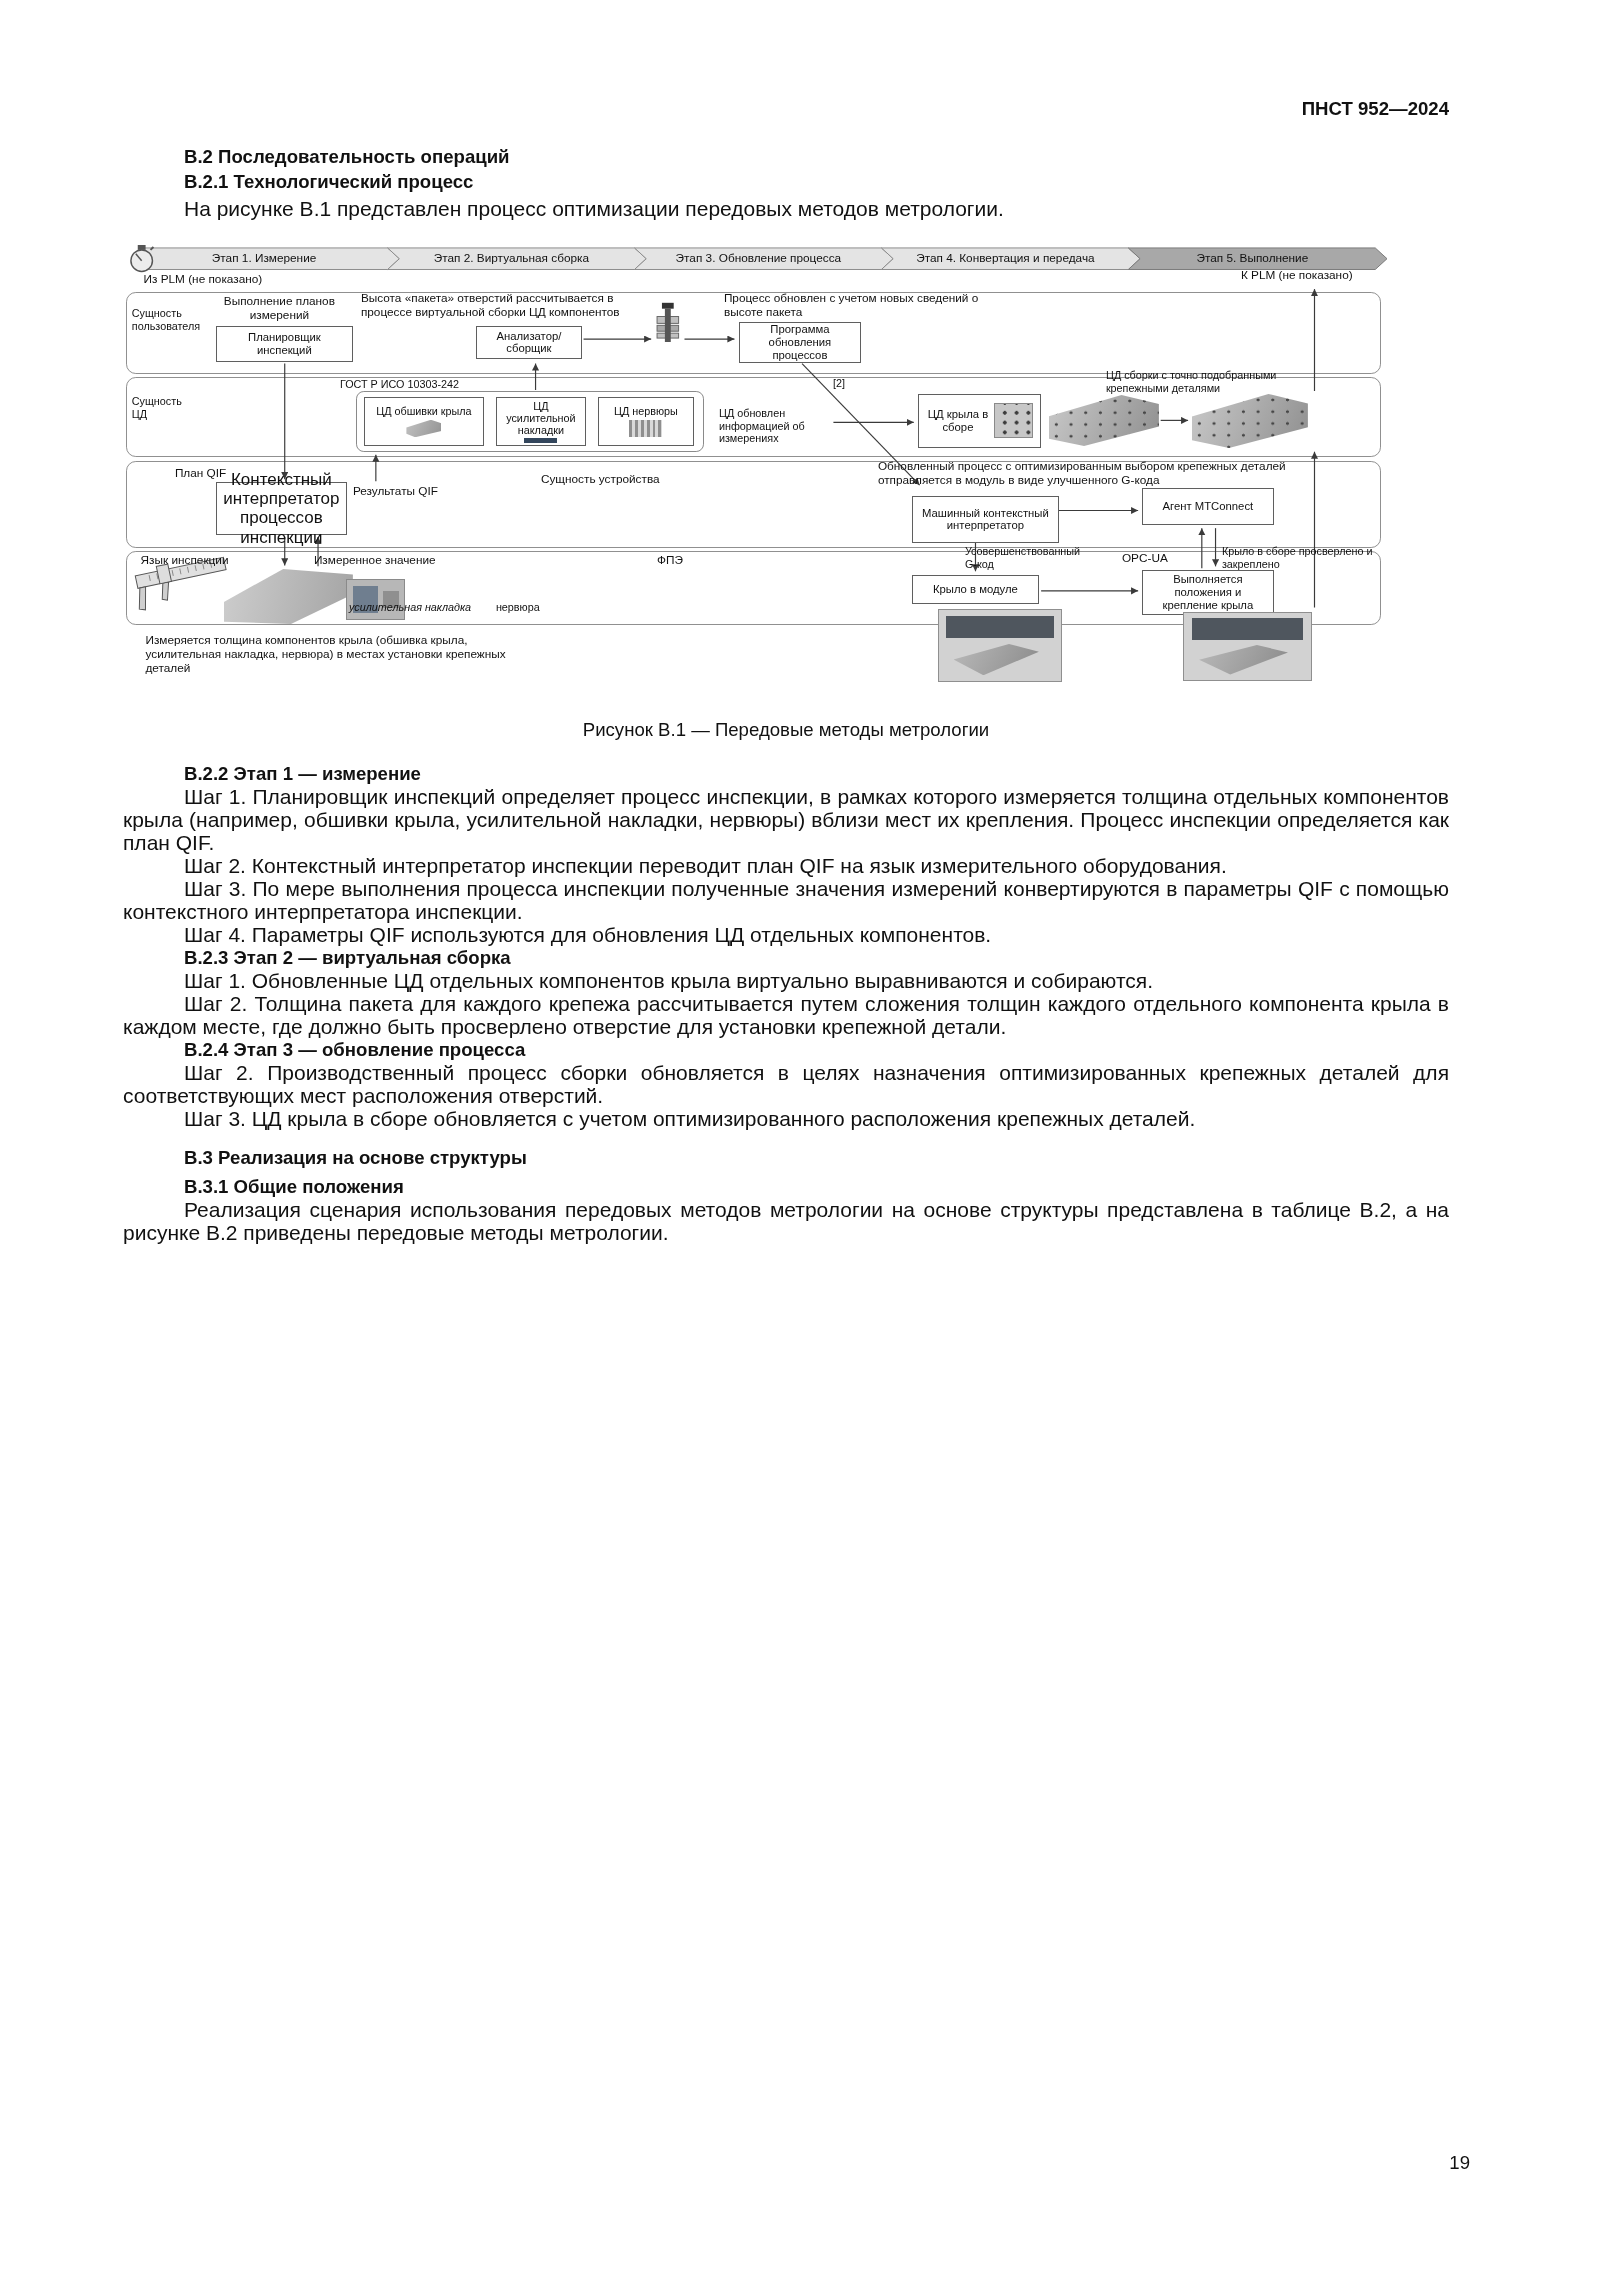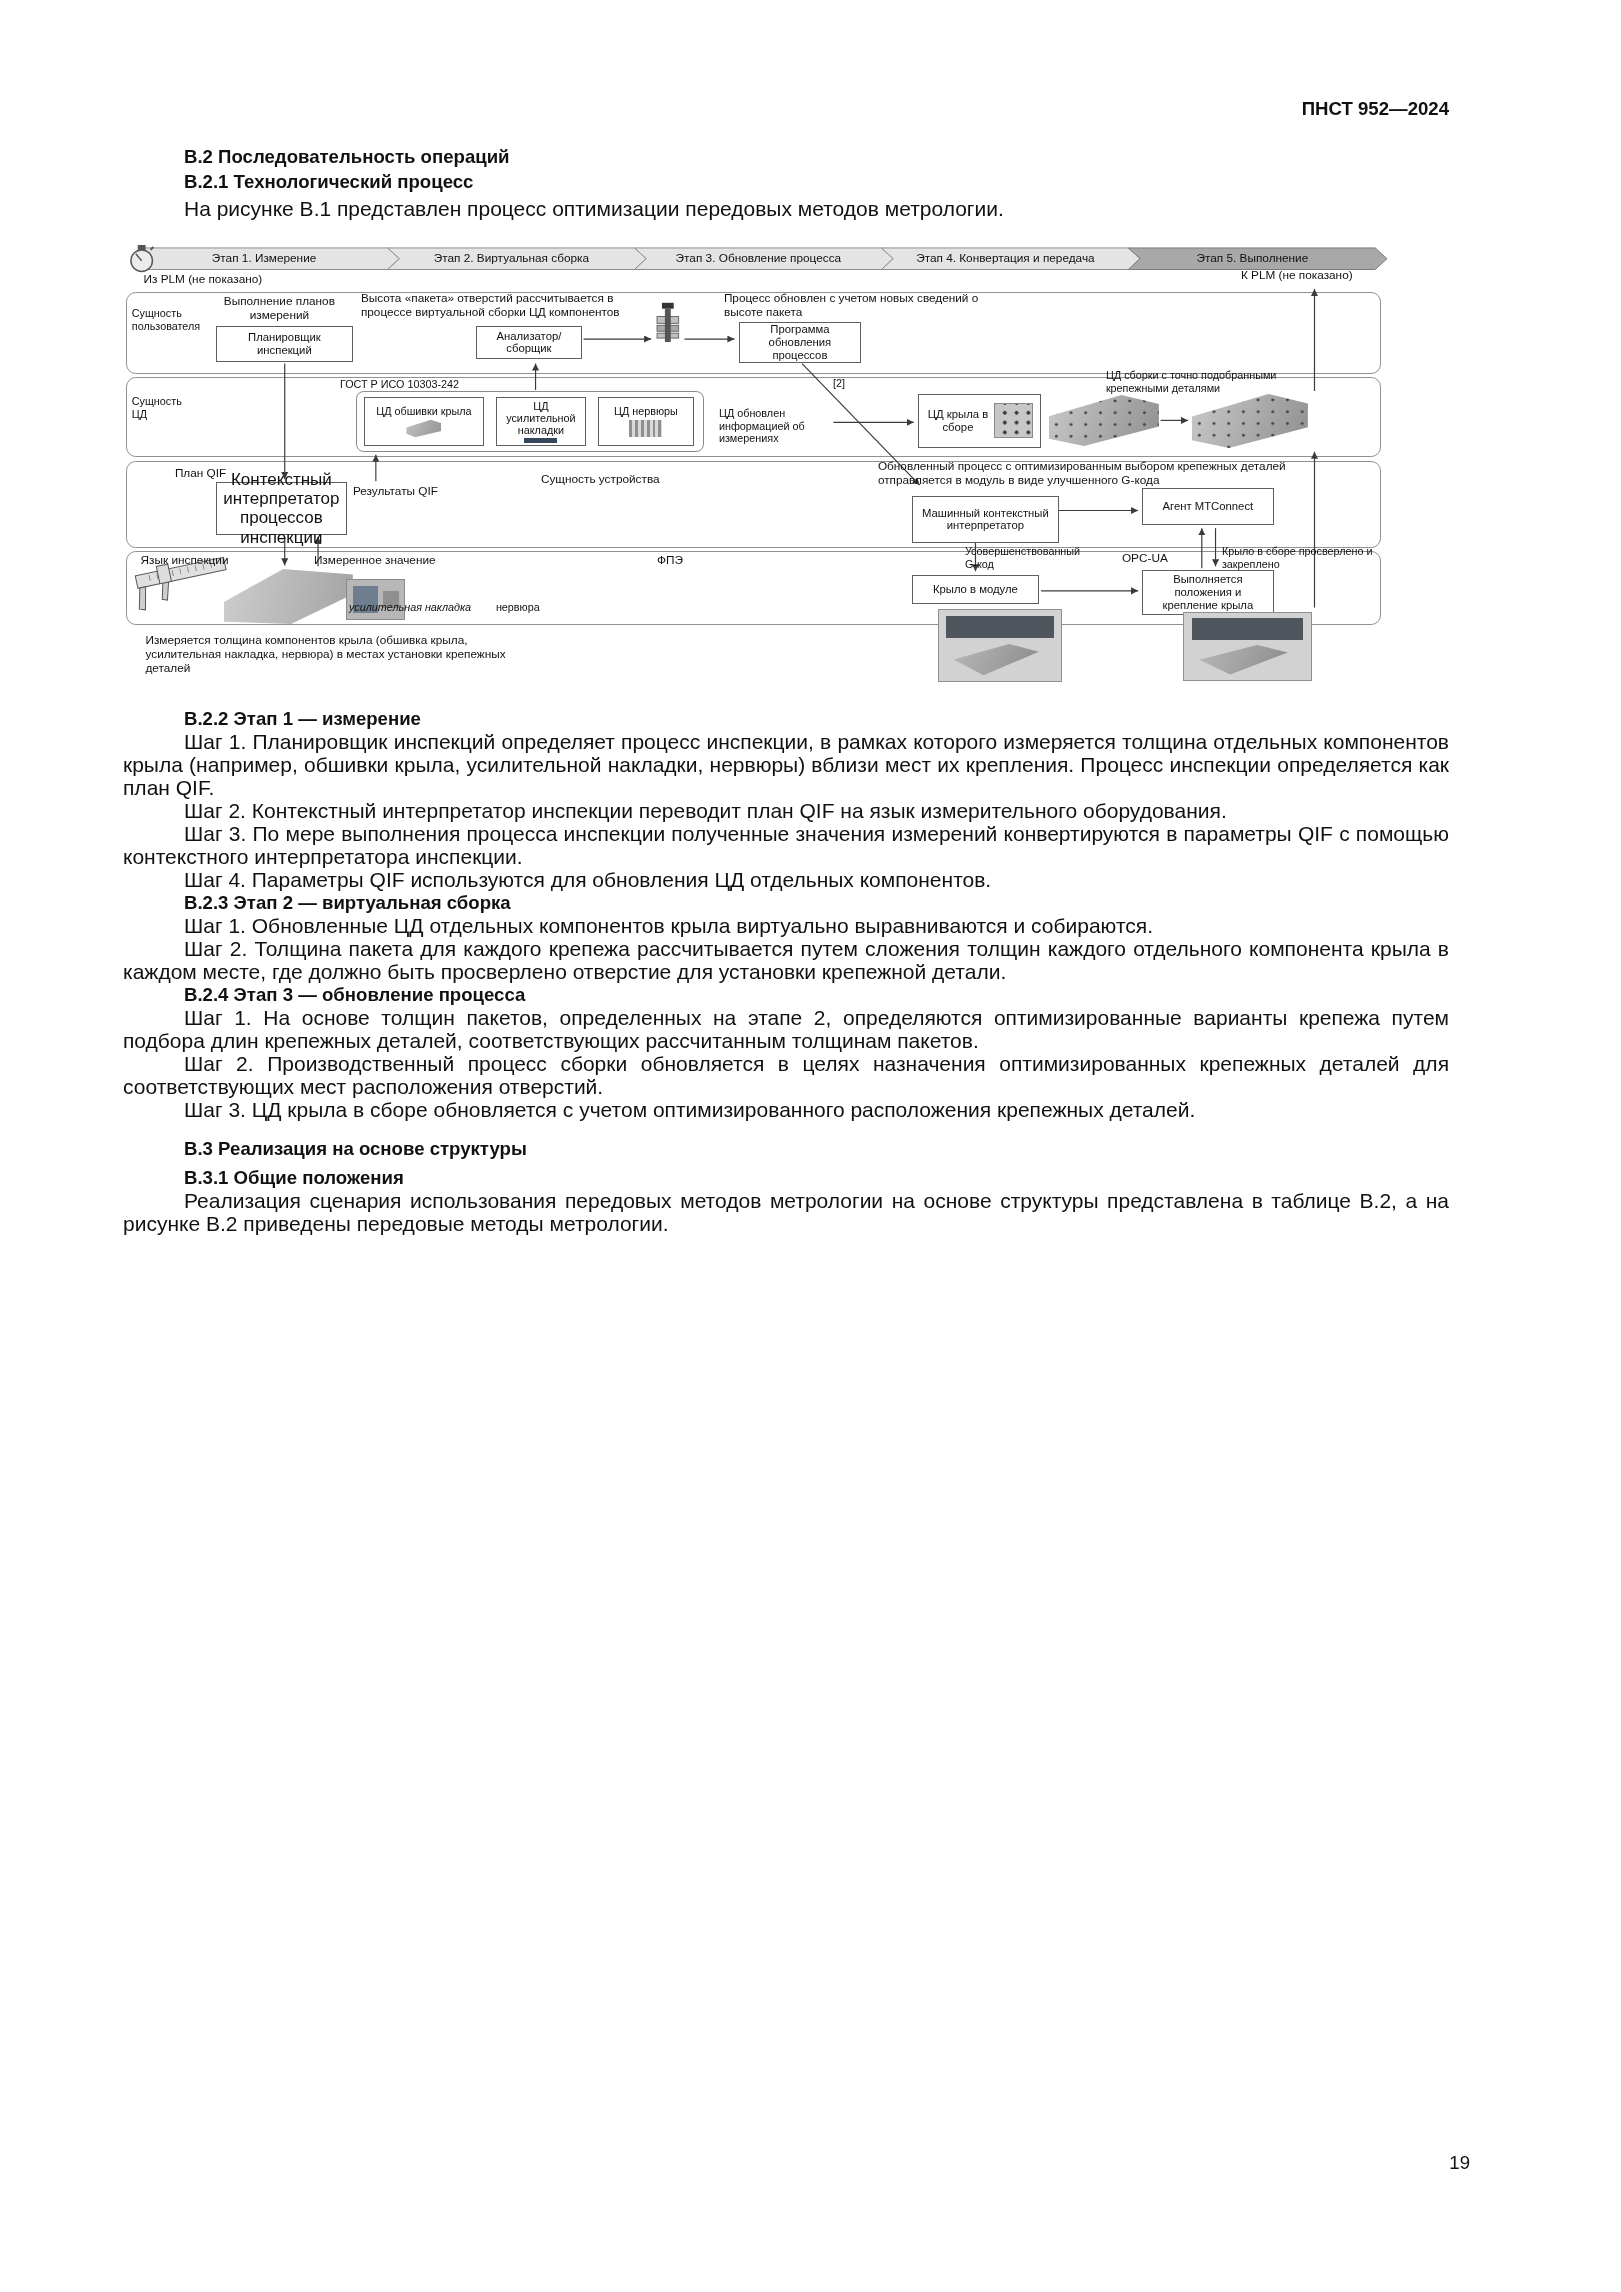--- a/index.html
+++ b/index.html
@@ -197,32 +197,32 @@
       <div class="dlabel" style="left:996px; top:312px; width:59px;">OPC-UA</div>
       <div class="dlabel sm" style="left:1096px; top:305px; width:157px;">Крыло в сборе просверлено и закреплено</div>
       <div class="dbox" style="left:786px; top:335px; width:127px; height:29px;">Крыло в модуле</div>
       <div class="dbox" style="left:1016px; top:330px; width:132px; height:45px;">Выполняется положения и крепление крыла</div>
       <div class="machine" style="left:812px; top:369px; width:122px; height:71px;"></div>
       <div class="machine" style="left:1057px; top:372px; width:127px; height:67px;"></div>
 
       <div class="dlabel" style="left:19.6px; top:394px; width:368px;">Измеряется толщина компонентов крыла (обшивка крыла, усилительная накладка, нервюра) в местах установки крепежных деталей</div>
     </div>
 
+    <div class="figure-caption">Рисунок В.1 — Передовые методы метрологии</div>
 
     <div class="body-text">
       <p class="h-main">В.2.2 Этап 1 — измерение</p>
       <p class="para">Шаг 1. Планировщик инспекций определяет процесс инспекции, в рамках которого измеряется толщина отдельных компонентов крыла (например, обшивки крыла, усилительной накладки, нервюры) вблизи мест их крепления. Процесс инспекции определяется как план QIF.</p>
       <p class="para">Шаг 2. Контекстный интерпретатор инспекции переводит план QIF на язык измерительного оборудования.</p>
       <p class="para">Шаг 3. По мере выполнения процесса инспекции полученные значения измерений конвертируются в параметры QIF с помощью контекстного интерпретатора инспекции.</p>
       <p class="para">Шаг 4. Параметры QIF используются для обновления ЦД отдельных компонентов.</p>
       <p class="h-main">В.2.3 Этап 2 — виртуальная сборка</p>
       <p class="para">Шаг 1. Обновленные ЦД отдельных компонентов крыла виртуально выравниваются и собираются.</p>
       <p class="para">Шаг 2. Толщина пакета для каждого крепежа рассчитывается путем сложения толщин каждого отдельного компонента крыла в каждом месте, где должно быть просверлено отверстие для установки крепежной детали.</p>
       <p class="h-main">В.2.4 Этап 3 — обновление процесса</p>
-      <p class="para">Шаг 1. На основе толщин пакетов, определенных на этапе 2, определяются оптимизированные варианты крепежа путем подбора длин крепежных деталей, соответствующих рассчитанным толщинам пакетов.</p>
       <p class="para">Шаг 2. Производственный процесс сборки обновляется в целях назначения оптимизированных крепежных деталей для соответствующих мест расположения отверстий.</p>
       <p class="para">Шаг 3. ЦД крыла в сборе обновляется с учетом оптимизированного расположения крепежных деталей.</p>
       <p class="h-main gap-top">В.3 Реализация на основе структуры</p>
       <p class="h-main gap-top-sm">В.3.1 Общие положения</p>
       <p class="para">Реализация сценария использования передовых методов метрологии на основе структуры представлена в таблице В.2, а на рисунке В.2 приведены передовые методы метрологии.</p>
     </div>
   </div>
 
   <div class="page-number">19</div>
 </div>

